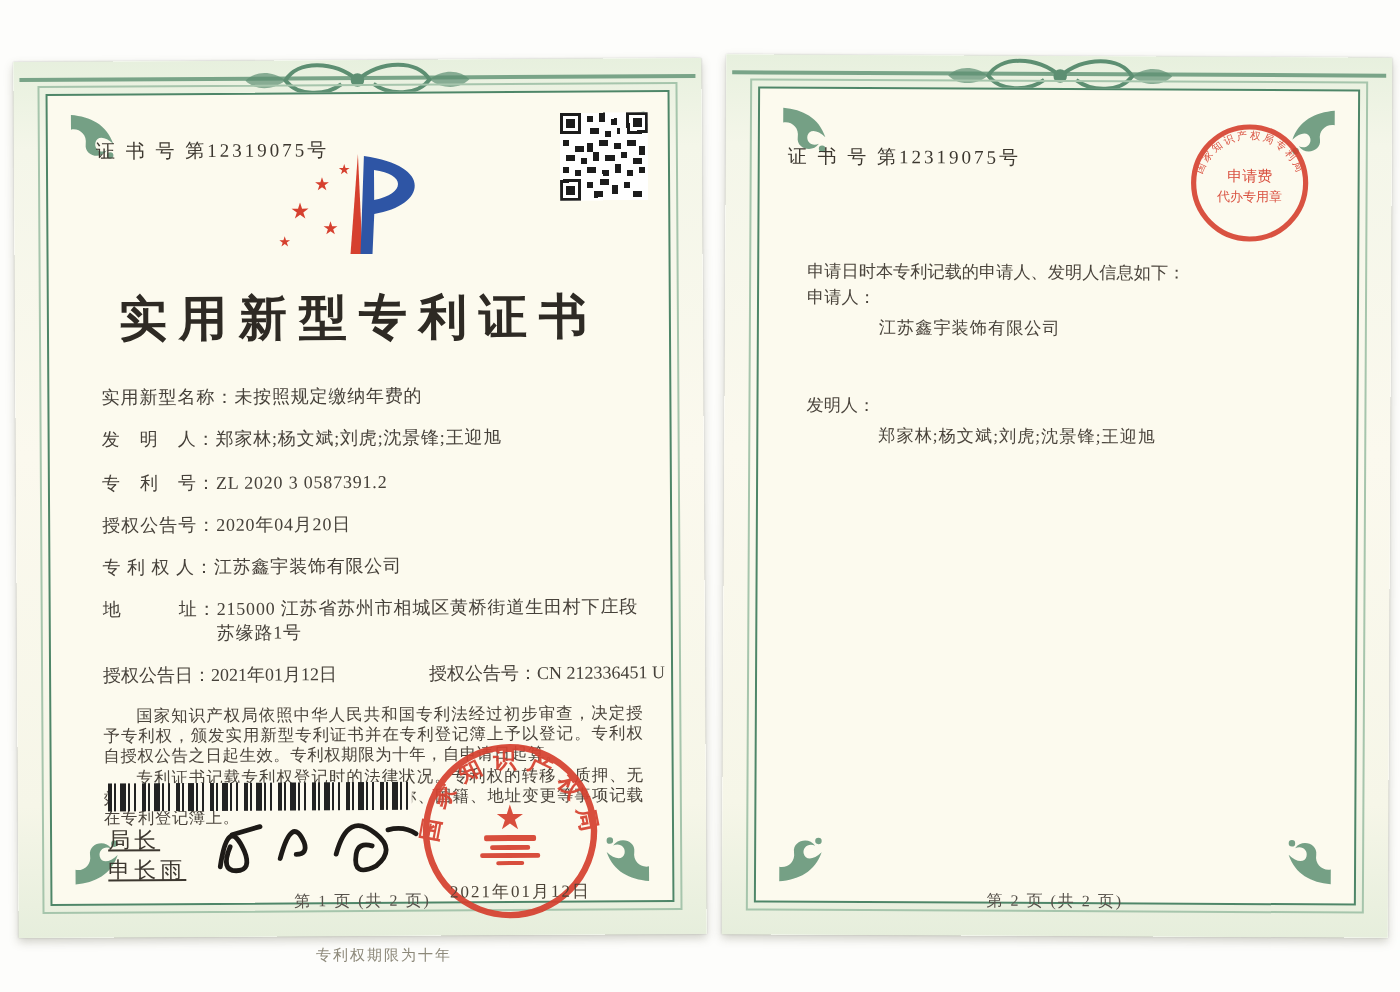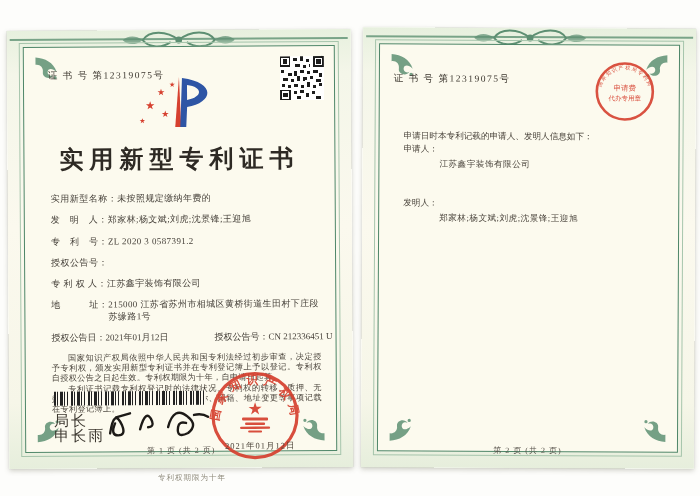--- a/index.html
+++ b/index.html
@@ -43,21 +43,21 @@
   .grantrow .half { white-space:nowrap;font-family:Liberation Serif, serif; }
   .grantrow .g2 { margin-left:46px; }
 
   .paras { margin-top:9px; font-size:8.2px; line-height:10px; color:#4a443c; text-align:justify; }
   .paras p { text-indent:2em; letter-spacing:.3px; }
   .paras p + p { margin-top:1px; }
 
   .barcode { position:absolute; left:28px; top:344px; width:152px; height:14px;
     background:repeating-linear-gradient(90deg,#222 0 2px,#fdfaf0 2px 3px,#222 3px 4px,#fdfaf0 4px 6px,#222 6px 9px,#fdfaf0 9px 10px,#222 10px 11px,#fdfaf0 11px 13px,#222 13px 14px,#fdfaf0 14px 17px); }
 
-  .director { position:absolute; left:28px; top:366px; font-size:15px; line-height:15px; color:#3c372f; letter-spacing:2px; }
+  .director { position:absolute; left:28px; top:366px; font-size:11px; line-height:15px; color:#3c372f; letter-spacing:2px;text-decoration:underline; }
   .signature { position:absolute; left:70px; top:352px; }
 
   .seal { position:absolute; left:182px; top:322px; opacity:.92; }
   .sealdate { position:absolute; left:176px; top:394px; width:116px; text-align:center;
     font-size:8.5px; color:#4b4338; letter-spacing:1px; }
 
   .pageno { position:absolute; left:0; right:0; bottom:12px; text-align:center;
     font-size:8px; color:#56514a; letter-spacing:1px; }
 
   .p2-body { position:absolute; left:24px; right:20px; top:74px; font-size:8.6px; color:#4a443c; }
@@ -184,20 +184,21 @@
         <div class="frow">
           <span class="lab">发　明　人：</span>
           <span class="val">郑家林;杨文斌;刘虎;沈景锋;王迎旭</span>
         </div>
         <div class="frow">
           <span class="lab">专　利　号：</span>
           <span class="val">ZL 2020 3 0587391.2</span>
         </div>
         <div class="frow">
           <span class="lab">授权公告号：</span>
+          <span class="val">2020年04月20日</span>
         </div>
         <div class="frow">
           <span class="lab">专 利 权 人：</span>
           <span class="val">江苏鑫宇装饰有限公司</span>
         </div>
         <div class="frow">
           <span class="lab">地　　　址：</span>
           <span class="val" style="max-width:212px">215000 江苏省苏州市相城区黄桥街道生田村下庄段苏缘路1号</span>
         </div>
         <div class="grantrow">

